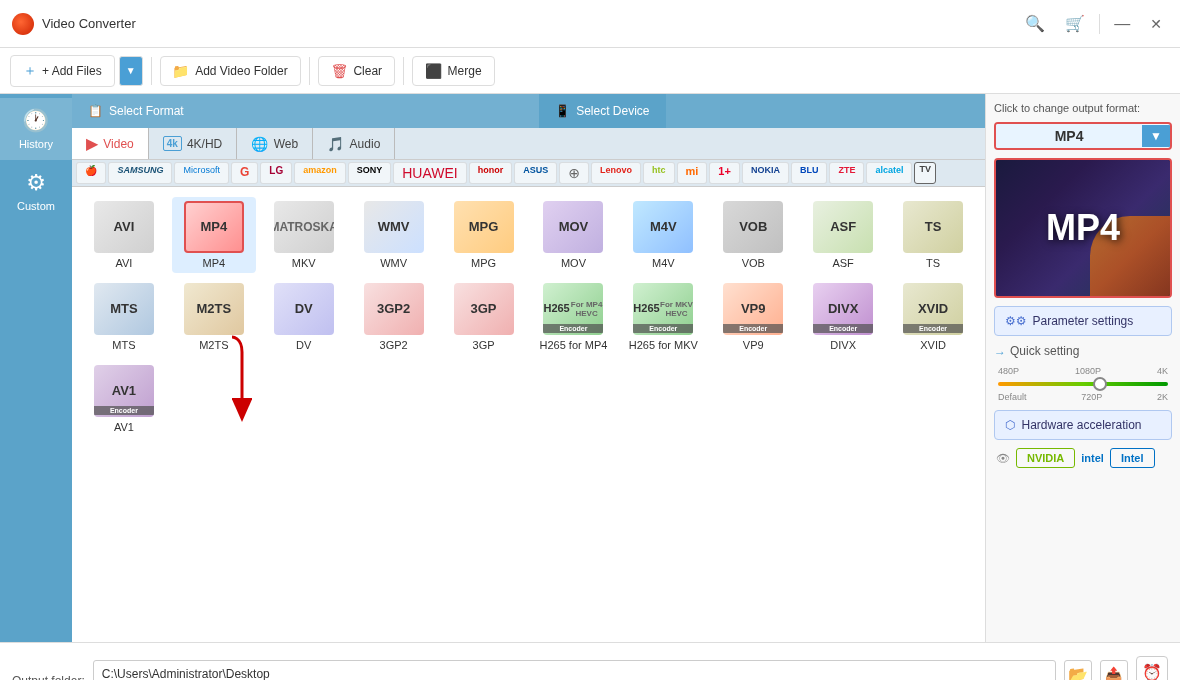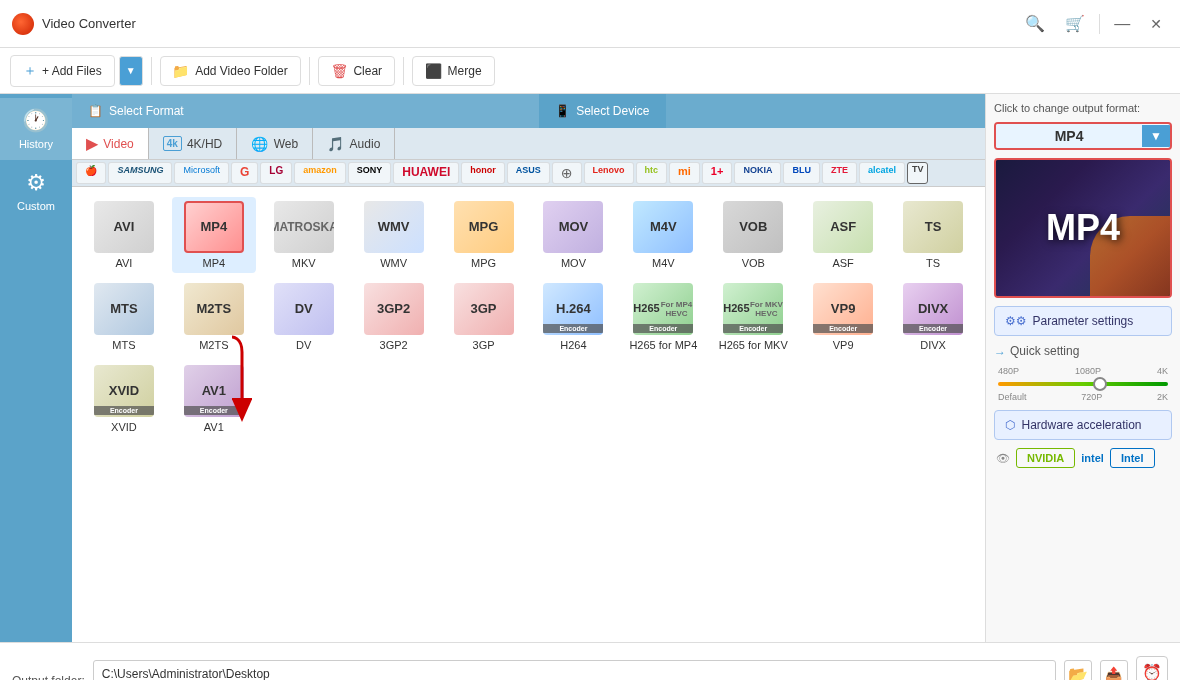--- a/index.html
+++ b/index.html
@@ -545,21 +545,21 @@
       </div>
 
       <div class="device-brands">
         <div class="brand-btn">🍎</div>
         <div class="brand-btn" style="color:#1a5276; font-weight:700; font-size:9px;font-style:italic;">SAMSUNG</div>
         <div class="brand-btn" style="font-size:9px; color:#0078d4;">Microsoft</div>
         <div class="brand-btn" style="font-weight:900; font-size:12px; color:#ea4335;">G</div>
         <div class="brand-btn" style="font-weight:700; color:#a50034; font-size:10px;">LG</div>
         <div class="brand-btn" style="font-size:9px; color:#ff9900; font-weight:700;">amazon</div>
         <div class="brand-btn" style="font-size:9px; font-weight:700; color:#000;">SONY</div>
-        <div class="brand-btn" style="font-size:12px; color:#cf0a2c; font-weight:700;">HUAWEI</div>
+        <div class="brand-btn" style="font-size:14px; color:#cf0a2c; font-weight:400;">HUAWEI</div>
         <div class="brand-btn" style="font-size:9px; color:#c00; font-weight:700;">honor</div>
         <div class="brand-btn" style="font-size:9px; color:#00539f; font-weight:700;">ASUS</div>
         <div class="brand-btn" style="font-size:14px; color:#666;">⊕</div>
         <div class="brand-btn" style="font-size:9px; color:#e2231a; font-weight:700;">Lenovo</div>
         <div class="brand-btn" style="font-size:9px; color:#96c11f; font-weight:700;">htc</div>
         <div class="brand-btn" style="font-size:11px; color:#ff6900; font-weight:700;">mi</div>
         <div class="brand-btn" style="font-size:11px; color:#eb0029; font-weight:700;">1+</div>
         <div class="brand-btn" style="font-size:9px; color:#124191; font-weight:700;">NOKIA</div>
         <div class="brand-btn" style="font-size:9px; color:#0047bb; font-weight:700;">BLU</div>
         <div class="brand-btn" style="font-size:9px; color:#e31837; font-weight:700;">ZTE</div>
@@ -654,27 +654,20 @@
           </div>
           <span class="format-label">3GP2</span>
         </div>
         <div class="format-item">
           <div class="format-icon fi-3gp">
             <span class="format-icon-text">3GP</span>
           </div>
           <span class="format-label">3GP</span>
         </div>
         <div class="format-item">
-          <div class="format-icon fi-h264">
-            <span class="format-icon-text">H.264</span>
-            <span class="encoder-badge">Encoder</span>
-          </div>
-          <span class="format-label">H264</span>
-        </div>
-        <div class="format-item">
           <div class="format-icon fi-h265mp4">
             <span class="format-icon-text" style="font-size:11px;">H265</span>
             <span class="format-icon-sub">For MP4 HEVC</span>
             <span class="encoder-badge">Encoder</span>
           </div>
           <span class="format-label">H265 for MP4</span>
         </div>
         <div class="format-item">
           <div class="format-icon fi-h265mkv">
             <span class="format-icon-text" style="font-size:11px;">H265</span>

